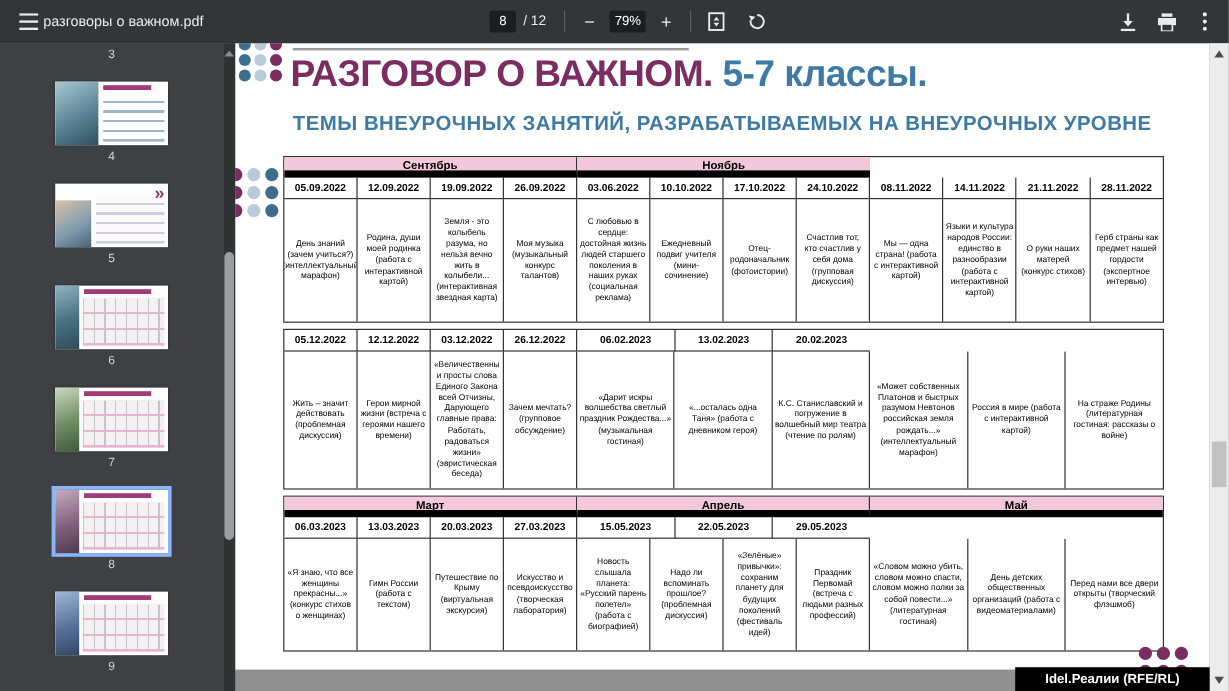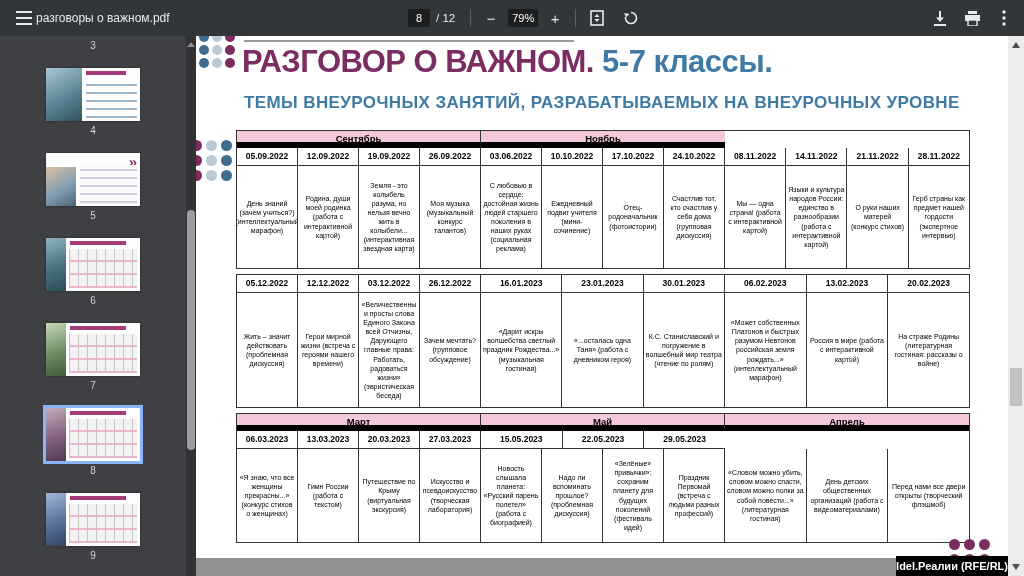--- a/index.html
+++ b/index.html
@@ -91,21 +91,21 @@
   
   .scrollbar{position:absolute;right:0;top:36px;width:16px;height:540px;background:#ececec;z-index:6;}
   .sb-arrow{position:absolute;left:4px;width:0;height:0;border-left:4px solid transparent;
             border-right:4px solid transparent;}
   .sb-arrow.up{top:6px;border-bottom:6px solid #4d4d4d;}
   .sb-arrow.down{bottom:6px;border-top:6px solid #4d4d4d;}
   .sb-thumb{position:absolute;left:2px;top:332px;width:12px;height:38px;background:#c1c1c1;cursor:pointer;}
 
   
   .watermark{position:absolute;right:16px;bottom:0;height:20px;background:#000;color:#fff;
-             font-size:11px;font-weight:bold;display:flex;align-items:center;padding:0 0;z-index:9;}
+             font-size:11px;font-weight:bold;display:flex;align-items:center;padding:0 25px;z-index:9;}
 </style>
 </head>
 <body>
 
 <div class="toolbar">
   <div class="tb-left">
     <span class="icon">
       <svg width="16" height="14" viewBox="0 0 16 14">
           <g fill="#e8eaed">
             <rect y="0" width="16" height="2"></rect>
@@ -290,25 +290,20 @@
       </div>
       <div class="tblock b1">
         <div class="trow">
           <div class="dgroup">
             <div class="dcell">05.12.2022</div>
             <div class="dcell">12.12.2022</div>
             <div class="dcell">03.12.2022</div>
             <div class="dcell">26.12.2022</div>
           </div>
           <div class="dgroup">
-            <div class="dcell">16.01.2023</div>
-            <div class="dcell">23.01.2023</div>
-            <div class="dcell">30.01.2023</div>
-          </div>
-          <div class="dgroup">
             <div class="dcell">06.02.2023</div>
             <div class="dcell">13.02.2023</div>
             <div class="dcell">20.02.2023</div>
           </div>
         </div>
         <div class="trow">
           <div class="tgroup">
             <div class="tcell">Жить – значит действовать (проблемная дискуссия)</div>
             <div class="tcell">Герои мирной жизни (встреча с героями нашего времени)</div>
             <div class="tcell">«Величественны и просты слова Единого Закона всей Отчизны, Дарующего главные права: Работать, радоваться жизни» (эвристическая беседа)</div>
@@ -322,22 +317,22 @@
           <div class="tgroup">
             <div class="tcell">«Может собственных Платонов и быстрых разумом Невтонов российская земля рождать...» (интеллектуальный марафон)</div>
             <div class="tcell">Россия в мире (работа с интерактивной картой)</div>
             <div class="tcell">На страже Родины (литературная гостиная: рассказы о войне)</div>
           </div>
         </div>
       </div>
       <div class="tblock b2">
         <div class="trow">
           <div class="mcell">Март</div>
+          <div class="mcell">Апрель</div>
           <div class="mcell">Май</div>
-          <div class="mcell">Апрель</div>
         </div>
         <div class="trow">
           <div class="dgroup">
             <div class="dcell">06.03.2023</div>
             <div class="dcell">13.03.2023</div>
             <div class="dcell">20.03.2023</div>
             <div class="dcell">27.03.2023</div>
           </div>
           <div class="dgroup">
             <div class="dcell">15.05.2023</div>

